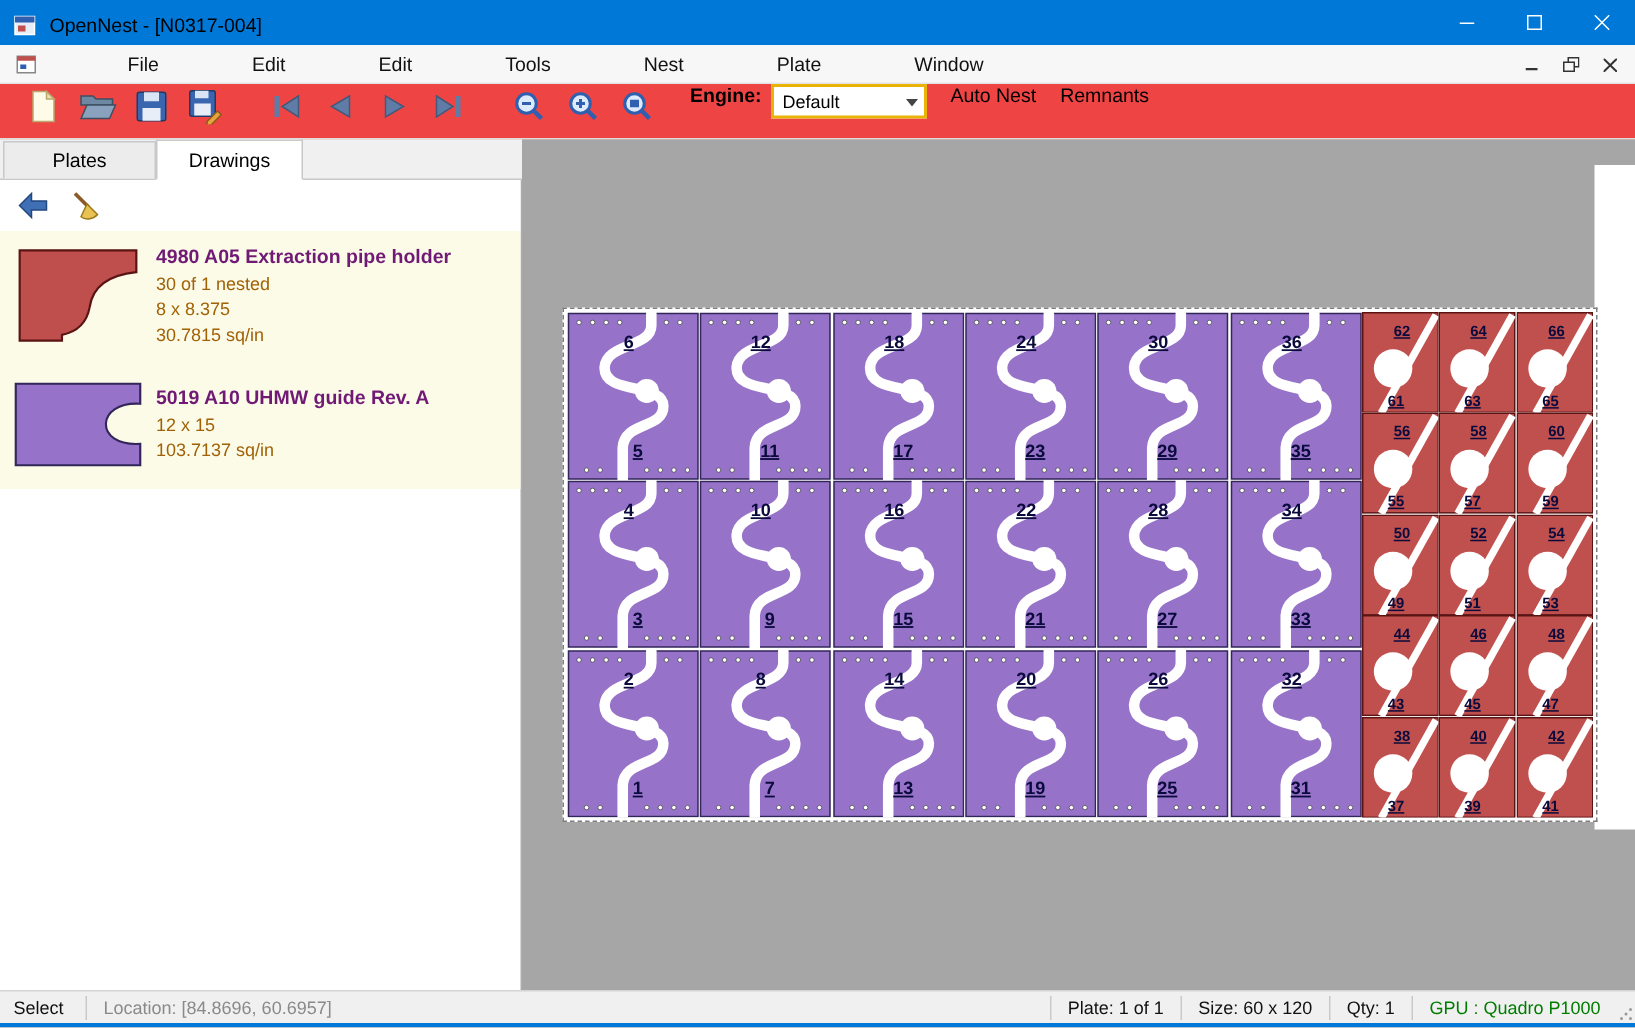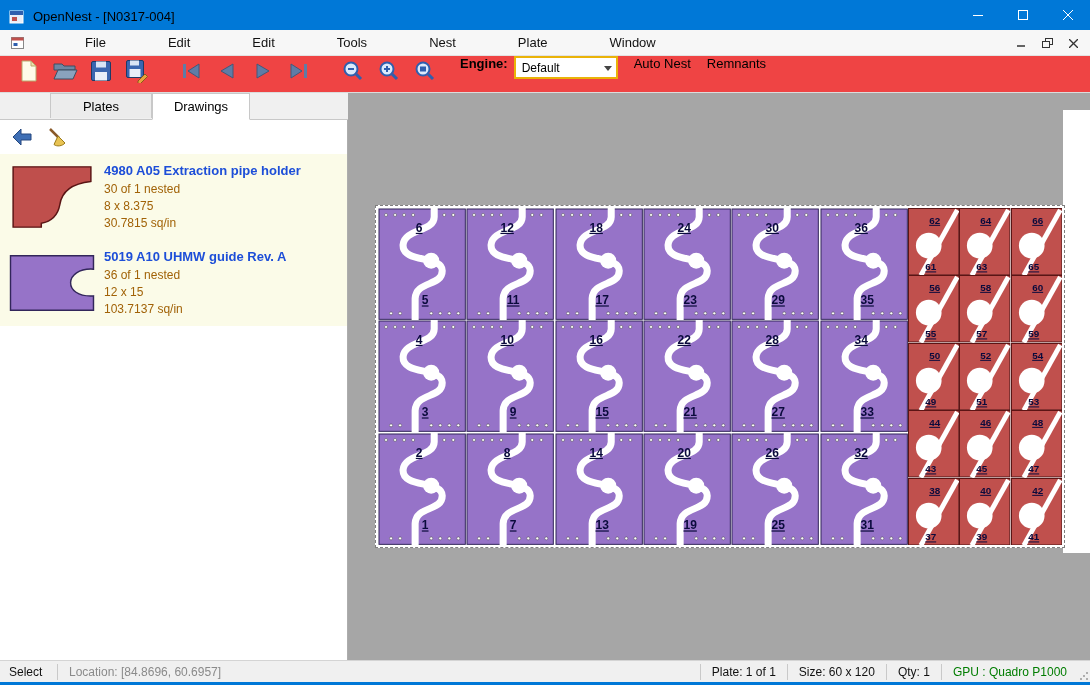--- a/index.html
+++ b/index.html
@@ -24,33 +24,33 @@
   .tbtn{width:30px;height:30px;display:flex;align-items:center;justify-content:center;margin-right:6px;}
   .tgap{width:18px;}
   .engine-label{font-weight:bold;font-size:13px;margin:0 6px 0 14px;}
   .combo{width:104px;height:23px;border:2px solid #eab308;background:#fff;display:flex;align-items:center;
          font-size:12px;padding-left:6px;box-sizing:border-box;position:relative;}
   .combo .arrow{position:absolute;right:4px;top:8px;width:0;height:0;border-left:4px solid transparent;
          border-right:4px solid transparent;border-top:5px solid #444;}
   .ttext{font-size:13px;margin-left:16px;}
   
   .tabstrip{position:absolute;left:0;top:93px;width:348px;height:27px;background:#f0f0f0;
-            border-bottom:1px solid #c8c8c8;box-sizing:border-box;display:flex;align-items:flex-start;padding-left:48px;}
+            border-bottom:1px solid #c8c8c8;box-sizing:border-box;display:flex;align-items:center;}
   .tab{height:25px;display:flex;align-items:center;justify-content:center;font-size:13px;
        border:1px solid #c8c8c8;box-sizing:border-box;background:#ececec;}
   .tab.plates{width:102px;margin-left:2px;border-bottom:none;}
   .tab.drawings{width:98px;background:#fff;height:27px;border-bottom:1px solid #fff;margin-bottom:-1px;z-index:2;}
   .leftpanel{position:absolute;left:0;top:120px;width:348px;height:540px;background:#fff;
              border-right:1px solid #adadad;box-sizing:border-box;}
   .panel-tools{height:34px;display:flex;align-items:center;padding-left:8px;gap:8px;background:#fff;}
   .ptool{width:28px;height:28px;display:flex;align-items:center;justify-content:center;}
   .list-item{height:86px;background:#fbfbe8;display:flex;align-items:center;}
   .thumb{width:104px;display:flex;align-items:center;justify-content:center;}
   .item-text{flex:1;}
-  .item-title{font-size:13px;font-weight:bold;color:#1d4ed8;margin-bottom:3px;}
+  .item-title{font-size:13px;font-weight:bold;color:#701a75;margin-bottom:3px;}
   .item-sub{font-size:12px;color:#a16207;line-height:17px;}
   
   .canvas{position:absolute;left:348px;top:93px;width:742px;height:567px;background:#a6a6a6;overflow:hidden;}
   .vstrip{position:absolute;right:0;top:17px;width:27px;height:443px;background:#fff;}
   .plate{position:absolute;left:27px;top:112px;width:690px;height:343px;background:#fff;
          border:1px dashed #7f7f7f;box-sizing:border-box;}
   .purple-grid{position:absolute;left:2px;top:2px;width:530px;height:337px;display:grid;
                grid-template-columns:repeat(6,1fr);grid-template-rows:repeat(3,1fr);}
   .red-grid{position:absolute;left:532px;top:2px;width:154px;height:337px;display:grid;
             grid-template-columns:repeat(3,1fr);grid-template-rows:repeat(5,1fr);}
@@ -263,21 +263,20 @@
     </div>
 
     <div class="list-item">
       <div class="thumb">
         <svg width="92" height="62" viewBox="0 0 95 65">
           <path d="M4,4 H91 V18 C60,16 58,48 91,46 V61 H4 Z" stroke="#32265a" stroke-width="1.5" fill="#9673c8"></path>
         </svg>
       </div>
       <div class="item-text">
         <div class="item-title">5019 A10 UHMW guide Rev. A</div>
-        <div class="item-sub">36 of 1 nested</div>
         <div class="item-sub">12 x 15</div>
         <div class="item-sub">103.7137 sq/in</div>
       </div>
     </div>
   </div>
 
   <div class="canvas">
     <div class="vstrip"></div>
     <div class="plate">
       <div class="purple-grid">

